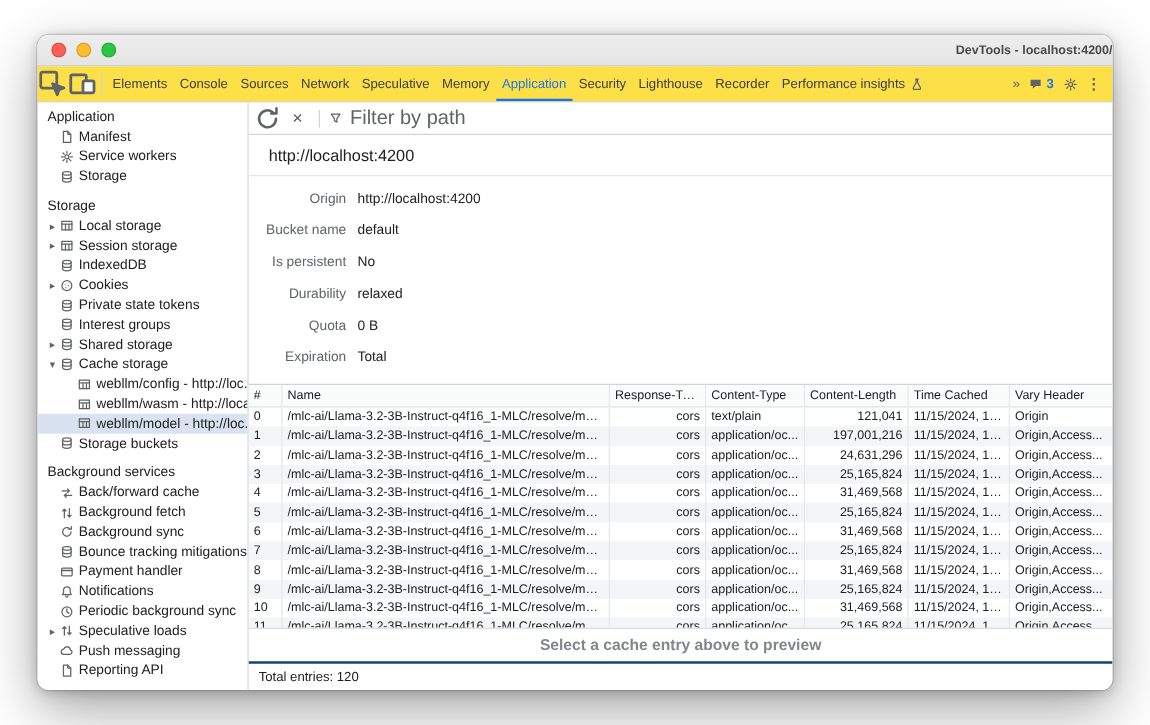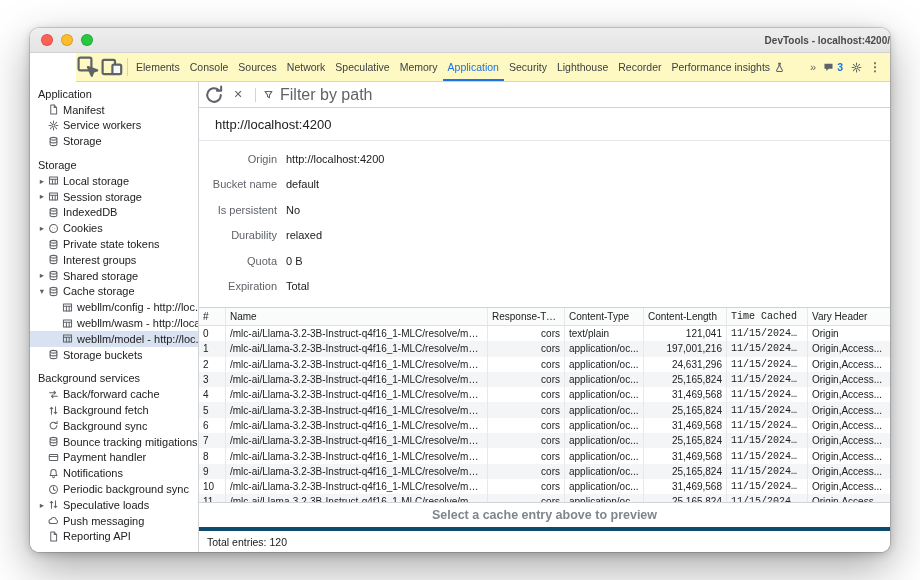--- a/index.html
+++ b/index.html
@@ -18,22 +18,22 @@
   .titlebar{
     height:24px;flex:none;background:linear-gradient(#eeeeee,#e4e4e4);
     border-bottom:1px solid #d2d2d2;position:relative;
     display:flex;align-items:center;justify-content:flex-end;
   }
   .traffic{position:absolute;left:11px;top:0;height:100%;display:flex;align-items:center;gap:8px;}
   .light{width:10px;height:10px;border-radius:50%;border:0.5px solid rgba(0,0,0,.15);}
   .titlebar-title{font-size:10px;font-weight:700;color:#4a4a4a;}
   
   .tabbar{
-    height:28px;flex:none;background:#fef9c3;border-bottom:1px solid #d0d4d9;
-    display:flex;align-items:stretch;font-size:10.5px;color:#3c4043;margin-left:46px;
+    height:28px;flex:none;background:#fde047;border-bottom:1px solid #d0d4d9;
+    display:flex;align-items:stretch;font-size:10.5px;color:#3c4043;
   }
   .tb-iconbtn{width:24px;display:flex;align-items:center;justify-content:center;color:#5f6368;flex:none;}
   .tb-sep{width:1px;background:#d0d4d9;margin:5px 3px;flex:none;}
   .tabs{display:flex;align-items:stretch;flex:1;min-width:0;overflow:hidden;}
   .tab{
     display:flex;align-items:center;gap:3px;padding:0 5px;white-space:nowrap;
     border-bottom:2px solid transparent;border-top:2px solid transparent;cursor:default;
   }
   .tab.active{color:#1a73e8;border-bottom-color:#1a73e8;}
   .tab .icon{color:#5f6368;}
@@ -84,27 +84,27 @@
   .grid-body{height:176px;overflow:hidden;border-bottom:1px solid #d0d4d9;}
   .grid-row{display:flex;height:15.3px;align-items:center;}
   .grid-row:nth-child(even){background:#f4f5f6;}
   .cell{padding:0 4px;border-right:1px solid #e6e8ea;overflow:hidden;white-space:nowrap;text-overflow:ellipsis;flex:none;height:100%;display:flex;align-items:center;}
   .cell span{overflow:hidden;text-overflow:ellipsis;white-space:nowrap;width:100%;}
   .c0{width:18px;}
   .c1{flex:1;min-width:0;}
   .c2{width:68px;}
   .c3{width:70px;}
   .c4{width:74px;}
-  .c5{width:72px;font-family:Liberation Mono, monospace;}
+  .c5{width:72px;}
   .c6{width:74px;border-right:none;}
   .grid-body .c2 span,.grid-body .c4 span{text-align:right;}
   
   .preview{flex:1;min-height:0;display:flex;align-items:center;justify-content:center;
     color:#80868b;font-weight:700;font-size:12.5px;}
-  .panel-footer{height:21px;flex:none;border-top:4px solid #0c4a6e;display:flex;align-items:center;
+  .panel-footer{height:21px;flex:none;border-top:2px solid #0c4a6e;display:flex;align-items:center;
     padding:0 8px;font-size:10.5px;color:#202124;}
 </style>
 </head>
 <body>
 
 <div class="window">
 
   <div class="titlebar">
     <div class="traffic">
       <span class="light" id="tl-red" style="background: rgb(255, 95, 87);"></span>

